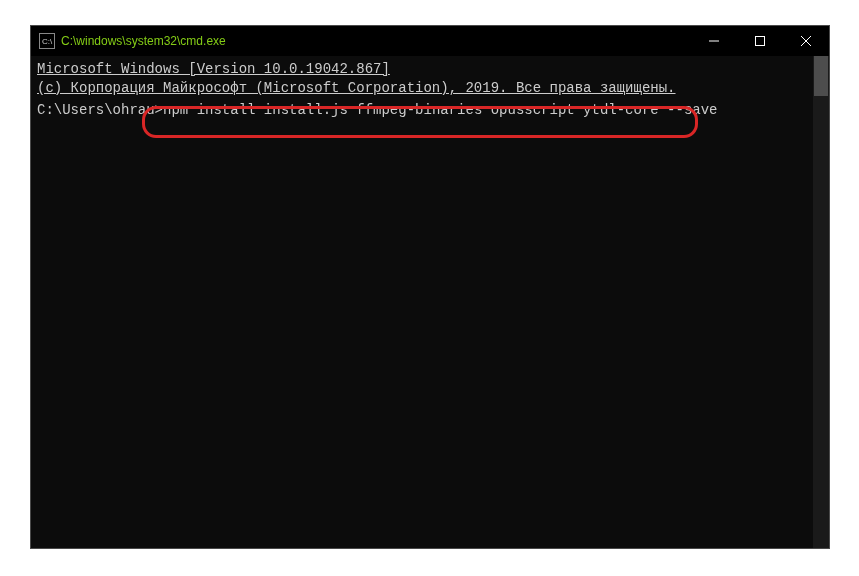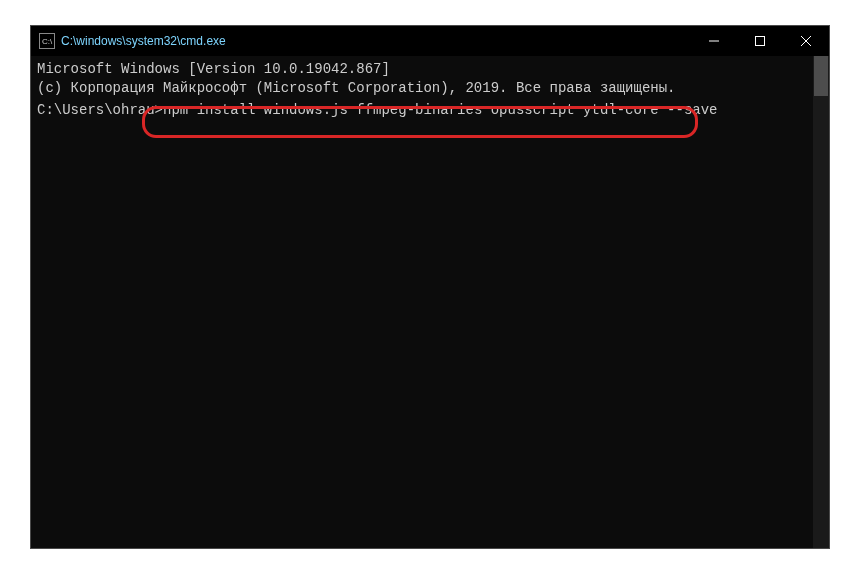--- a/index.html
+++ b/index.html
@@ -43,21 +43,21 @@
       border: 1px solid #888;
       display: flex;
       align-items: center;
       justify-content: center;
       font-size: 8px;
       color: #ccc;
     }
     .titlebar-title {
       flex: 1;
       font-size: 12px;
-      color: #7dd3fc;
+      color: #84cc16;
     }
     .window-controls {
       display: flex;
       height: 100%;
     }
     .window-control {
       width: 46px;
       height: 30px;
       display: flex;
       align-items: center;
@@ -91,20 +91,21 @@
     .scrollbar-thumb {
       position: absolute;
       top: 0;
       left: 1px;
       width: 14px;
       height: 40px;
       background: #4d4d4d;
     }
     .terminal-line {
       white-space: pre;
+      text-decoration: underline;
     }
     .highlight-box {
       position: absolute;
       border: 3px solid #d92626;
       border-radius: 14px;
       pointer-events: none;
       top: 106px;
       left: 142px;
       width: 556px;
       height: 32px;
@@ -145,20 +146,20 @@
           <line x1="0" y1="0" x2="10" y2="10" stroke="#ffffff" stroke-width="1"></line>
           <line x1="10" y1="0" x2="0" y2="10" stroke="#ffffff" stroke-width="1"></line>
         </svg>
       </div>
     </div>
   </div>
   <div class="terminal-body">
     <div class="terminal-line">Microsoft Windows [Version 10.0.19042.867]</div>
     <div class="terminal-line">(c) Корпорация Майкрософт (Microsoft Corporation), 2019. Все права защищены.</div>
     <div class="terminal-line"></div>
-    <div class="prompt-line"><span>C:\Users\ohrau&gt;</span><span>npm install windows.js ffmpeg-binaries opusscript ytdl-core --save</span><span class="cursor"></span></div>
+    <div class="prompt-line"><span>C:\Users\ohrau&gt;</span><span>npm install install.js ffmpeg-binaries opusscript ytdl-core --save</span><span class="cursor"></span></div>
     <div class="scrollbar">
       <div class="scrollbar-thumb"></div>
     </div>
   </div>
 </div>
 
 <div class="highlight-box"></div>
 
 </body></html>

